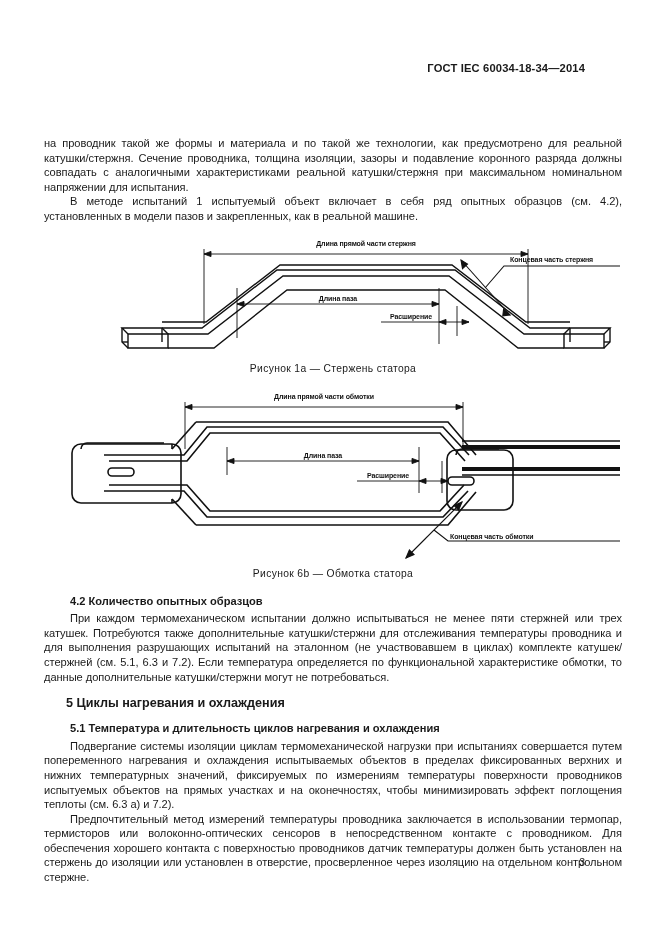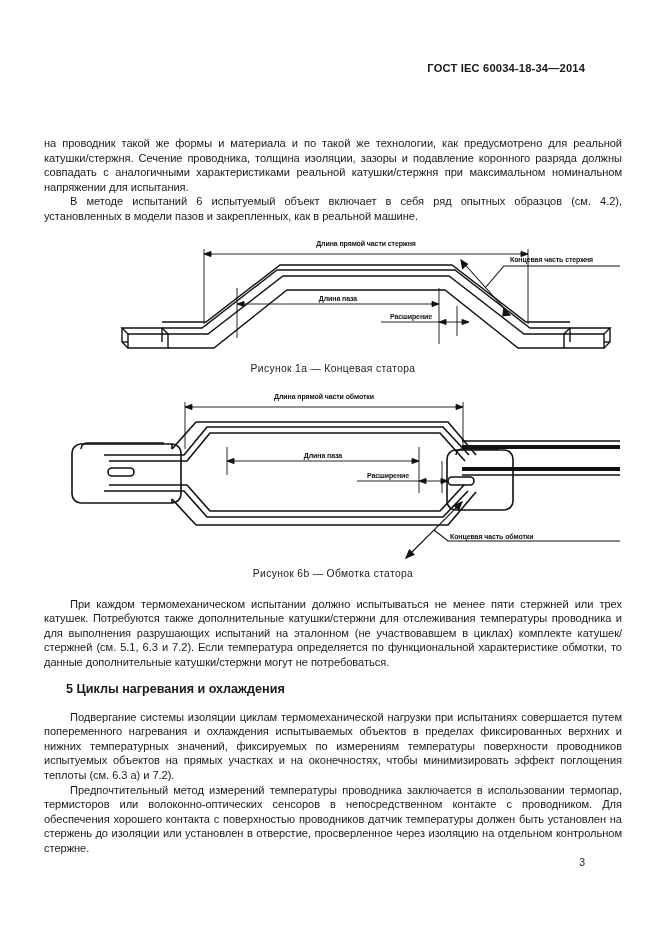--- a/index.html
+++ b/index.html
@@ -100,21 +100,21 @@
 </head>
 <body>
 
 <div class="page">
 
   <div class="doc-header">ГОСТ IEC 60034-18-34—2014</div>
 
   <div class="content">
 
     <p class="body noindent">на проводник такой же формы и материала и по такой же технологии, как предусмотрено для реальной катушки/стержня. Сечение проводника, толщина изоляции, зазоры и подавление коронного разряда должны совпадать с аналогичными характеристиками реальной катушки/стержня при максимальном номинальном напряжении для испытания.</p>
-    <p class="body indent">В методе испытаний 6 испытуемый объект включает в себя ряд опытных образцов (см. 4.2), установленных в модели пазов и закрепленных, как в реальной машине.</p>
+    <p class="body indent">В методе испытаний 1 испытуемый объект включает в себя ряд опытных образцов (см. 4.2), установленных в модели пазов и закрепленных, как в реальной машине.</p>
 
     <div class="sp-12"></div>
 
     <div class="figure-block">
       <svg width="578" height="120" viewBox="0 0 578 120">
         <g fill="none" stroke="#111" stroke-width="1.4" stroke-linejoin="miter">
 
           <path d="M 118 92 L 158 92 L 233 34 L 411 34 L 486 92 L 526 92"></path>
 
           <path d="M 118 86 L 162 86 L 236 29 L 408 29 L 482 86 L 526 86"></path>
@@ -167,21 +167,21 @@
         <g stroke="#111" stroke-width="1.1" fill="none">
           <path d="M 417 24 L 466 79"></path>
           <path d="M 417 24 l 1.5 8.6 l 5.0 -4.6 Z" fill="#111"></path>
           <path d="M 466 79 l -6.4 -5.9 l -0.8 6.7 Z" fill="#111"></path>
           <path d="M 441 52 L 460 30 L 576 30"></path>
         </g>
         <text class="fig-label" x="466" y="26" text-anchor="start">Концевая часть стержня</text>
       </svg>
 
       <div class="sp-7"></div>
-      <p class="figure-caption">Рисунок  1a — Концевая статора</p>
+      <p class="figure-caption">Рисунок  1a — Стержень статора</p>
     </div>
 
     <div class="sp-15"></div>
 
     <div class="figure-block">
       <svg width="578" height="172" viewBox="0 0 578 172">
         <g fill="none" stroke="#111" stroke-width="1.6" stroke-linejoin="miter">
 
           <path d="M 60 66 L 140 66 L 163 38 L 399 38 L 425 66"></path>
           <path d="M 65 72 L 143 72 L 166 44 L 396 44 L 421 72"></path>
@@ -253,28 +253,30 @@
         </g>
         <text class="fig-label" x="406" y="150" text-anchor="start">Концевая часть обмотки</text>
       </svg>
 
       <div class="sp-7"></div>
       <p class="figure-caption">Рисунок  6b — Обмотка статора</p>
     </div>
 
     <div class="sp-15"></div>
 
+    <h3 class="heading">4.2  Количество опытных образцов</h3>
     <div class="sp-3"></div>
     <p class="body indent">При каждом термомеханическом испытании должно испытываться не менее пяти стержней или трех катушек. Потребуются также дополнительные катушки/стержни для отслеживания температуры проводника и для выполнения разрушающих испытаний на эталонном (не участвовавшем в циклах) комплекте катушек/стержней (см. 5.1, 6.3 и 7.2). Если температура определяется по функциональной характеристике обмотки, то данные дополнительные катушки/стержни могут не потребоваться.</p>
 
     <div class="sp-12"></div>
 
     <h2 class="heading-major">5  Циклы нагревания и охлаждения</h2>
 
     <div class="sp-10"></div>
 
+    <h3 class="heading">5.1  Температура и длительность циклов нагревания и охлаждения</h3>
     <div class="sp-3"></div>
     <p class="body indent">Подвергание системы изоляции циклам термомеханической нагрузки при испытаниях совершается путем попеременного нагревания и охлаждения испытываемых объектов в пределах фиксированных верхних и нижних температурных значений, фиксируемых по измерениям температуры поверхности проводников испытуемых объектов на прямых участках и на оконечностях, чтобы минимизировать эффект поглощения теплоты (см. 6.3 a) и 7.2).</p>
     <p class="body indent">Предпочтительный метод измерений температуры проводника заключается в использовании термопар, термисторов или волоконно-оптических сенсоров в непосредственном контакте с проводником. Для обеспечения хорошего контакта с поверхностью проводников датчик температуры должен быть установлен на стержень до изоляции или установлен в отверстие, просверленное через изоляцию на отдельном контрольном стержне.</p>
   </div>
 
   <div class="page-number">3</div>
 </div>
 
 </body></html>

